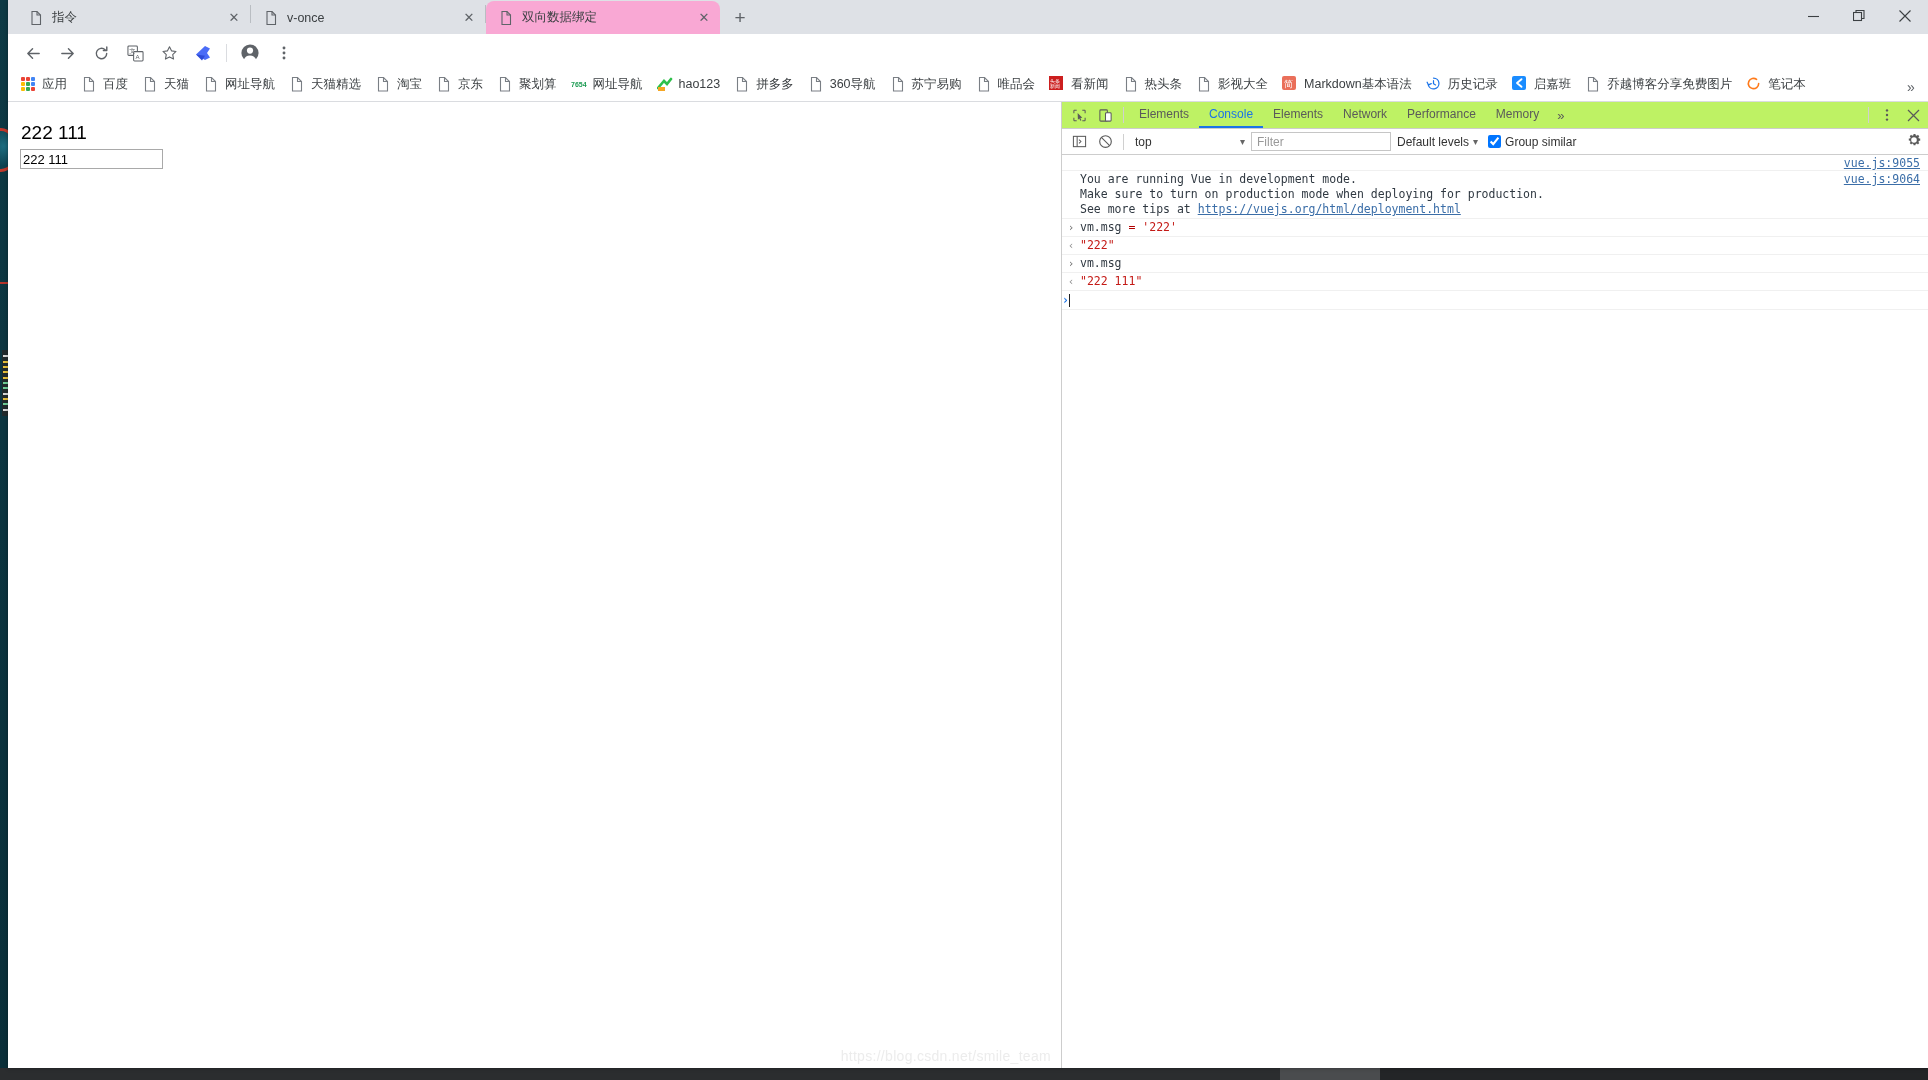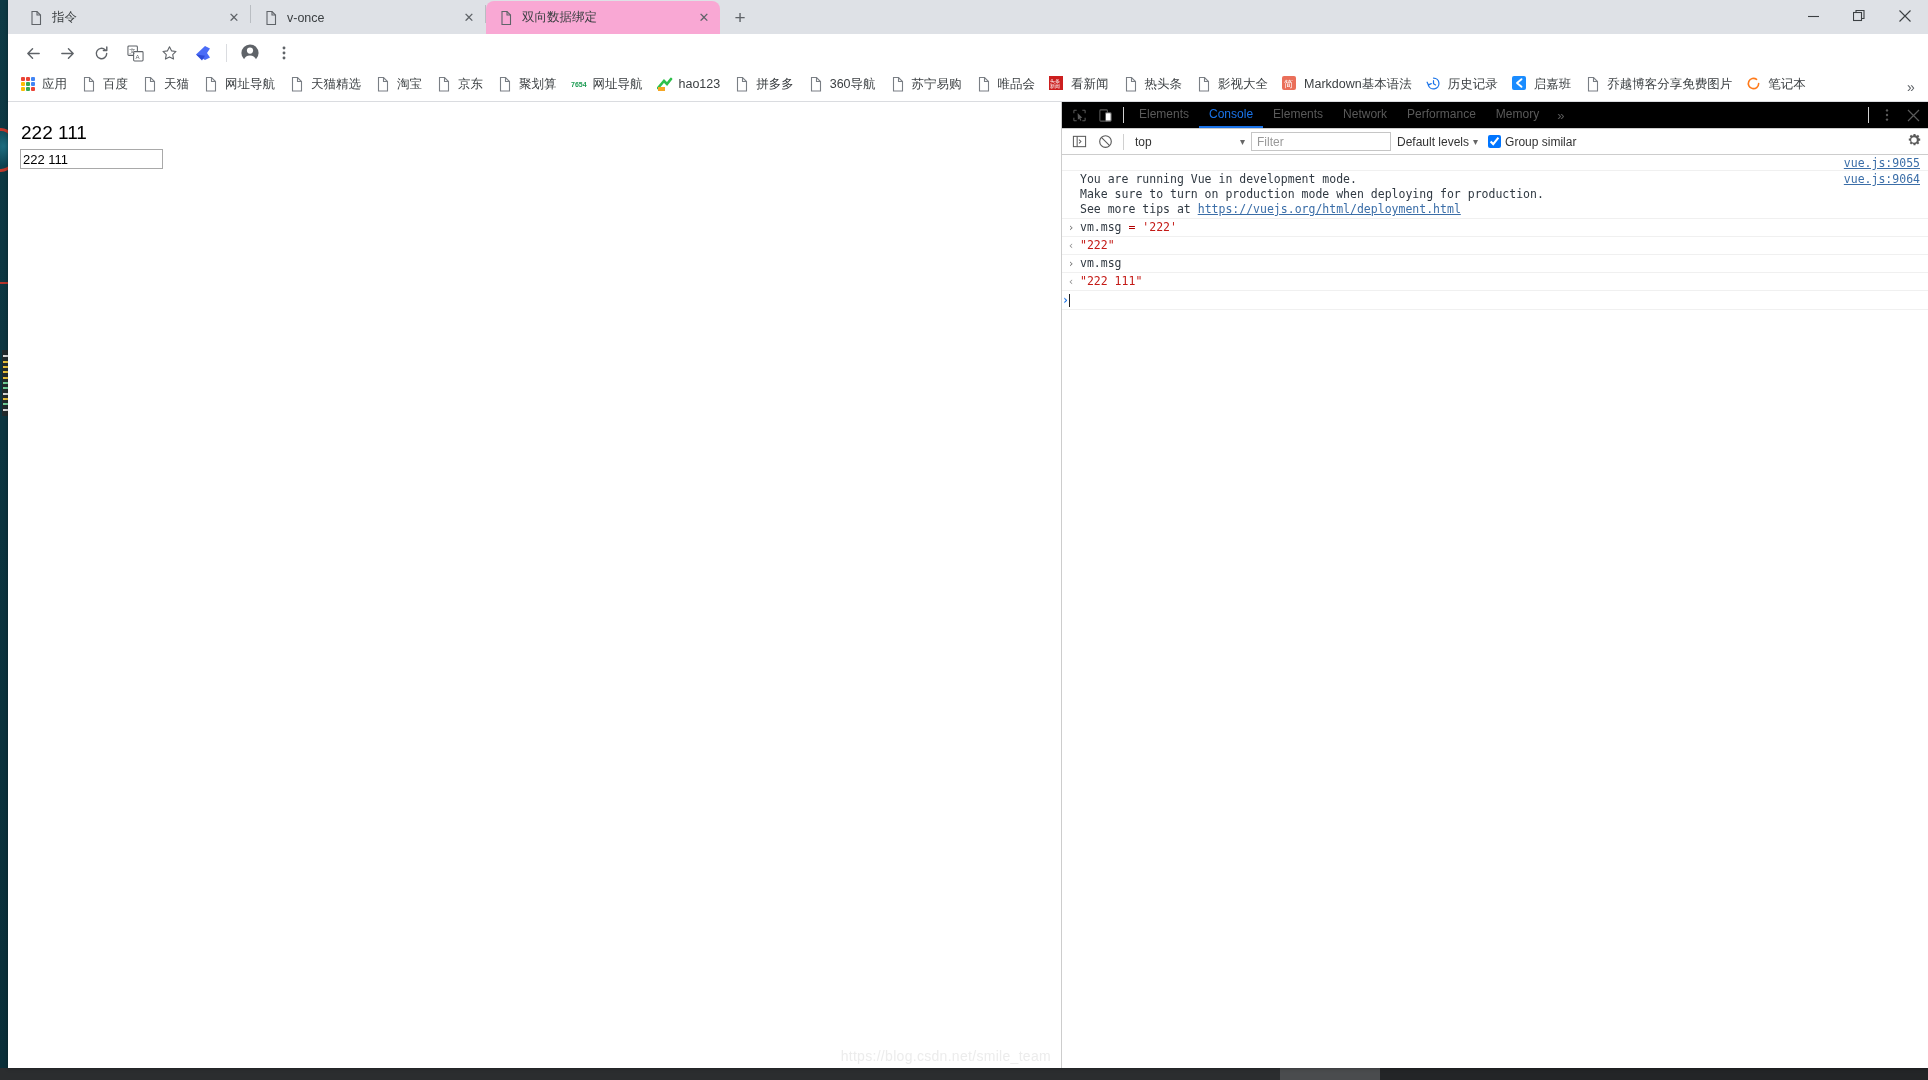--- a/index.html
+++ b/index.html
@@ -211,21 +211,21 @@
     display: flex; flex-direction: column;
     background: #ffffff;
     font-family: "Liberation Sans", sans-serif;
   }
   #dt-tabbar {
     height: 27px;
     display: flex; align-items: center;
     border-bottom: 1px solid #cdcdcd;
     padding-left: 4px;
     position: relative;
-    background: #000000;
+    background: #bef264;
   }
   .dt-iconbtn {
     width: 26px; height: 24px;
     display: flex; align-items: center; justify-content: center;
     color: #5a5a5a;
   }
   .dt-vsep { width: 1px; height: 16px; background: #d0d0d0; margin: 0 5px; }
   .dt-tab {
     height: 26px; padding: 0 10px;
     display: flex; align-items: center;

